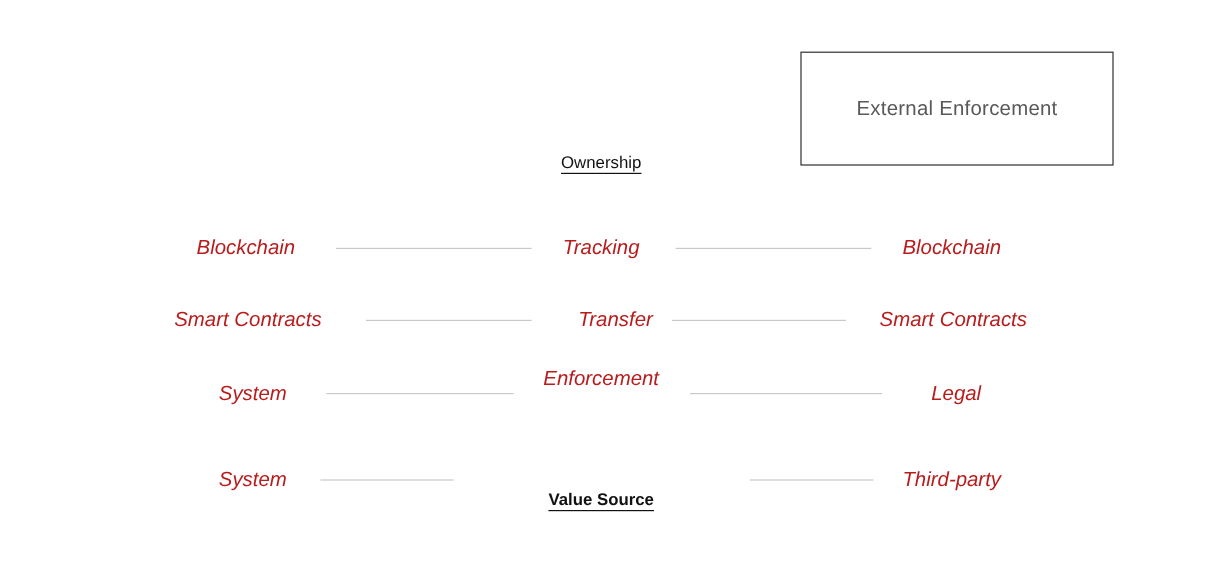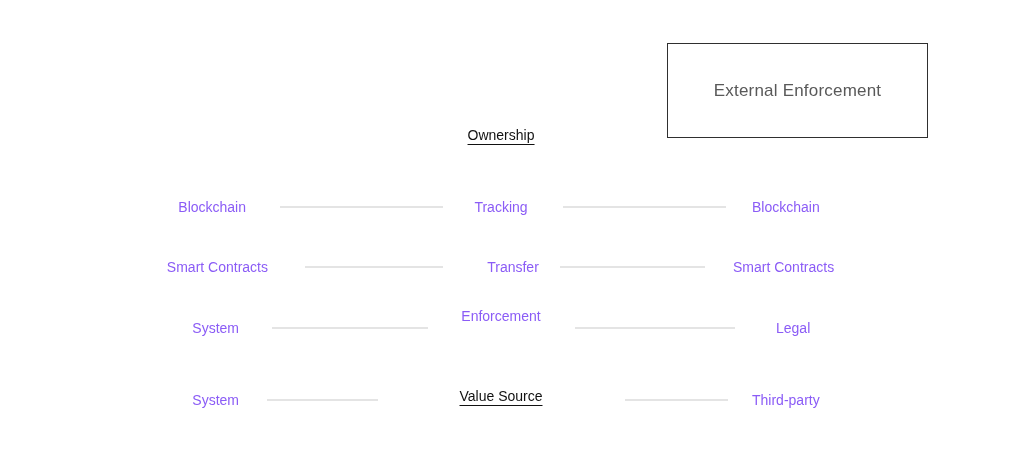--- a/index.html
+++ b/index.html
@@ -44,29 +44,30 @@
     color: #111111;
     text-align: center;
     white-space: nowrap;
     transform: translate(-50%, -50%);
   }
   .section-heading .u {
     border-bottom: 1px solid #111111;
     padding-bottom: 1px;
   }
   #heading-ownership   { left: 501px; top: 135px; }
-  #heading-value-source{ left: 501px; top: 396px; }
+  #heading-value-source{ left: 501px; top: 416px; font-weight: bold; }
 
   
   .row-cell {
     position: absolute;
-    font-size: 14px;
-    color: #8b5cf6;
+    font-size: 17px;
+    color: #b91c1c;
     white-space: nowrap;
     transform: translateY(-50%);
+    font-style: italic;
   }
   .row-cell.left   { transform: translate(-100%, -50%); }  
   .row-cell.center { transform: translate(-50%, -50%); }
   .row-cell.right  { transform: translate(0, -50%); }
 
   .connector {
     position: absolute;
     height: 1px;
     background: #c9c9c9;
     transform: translateY(-50%);

